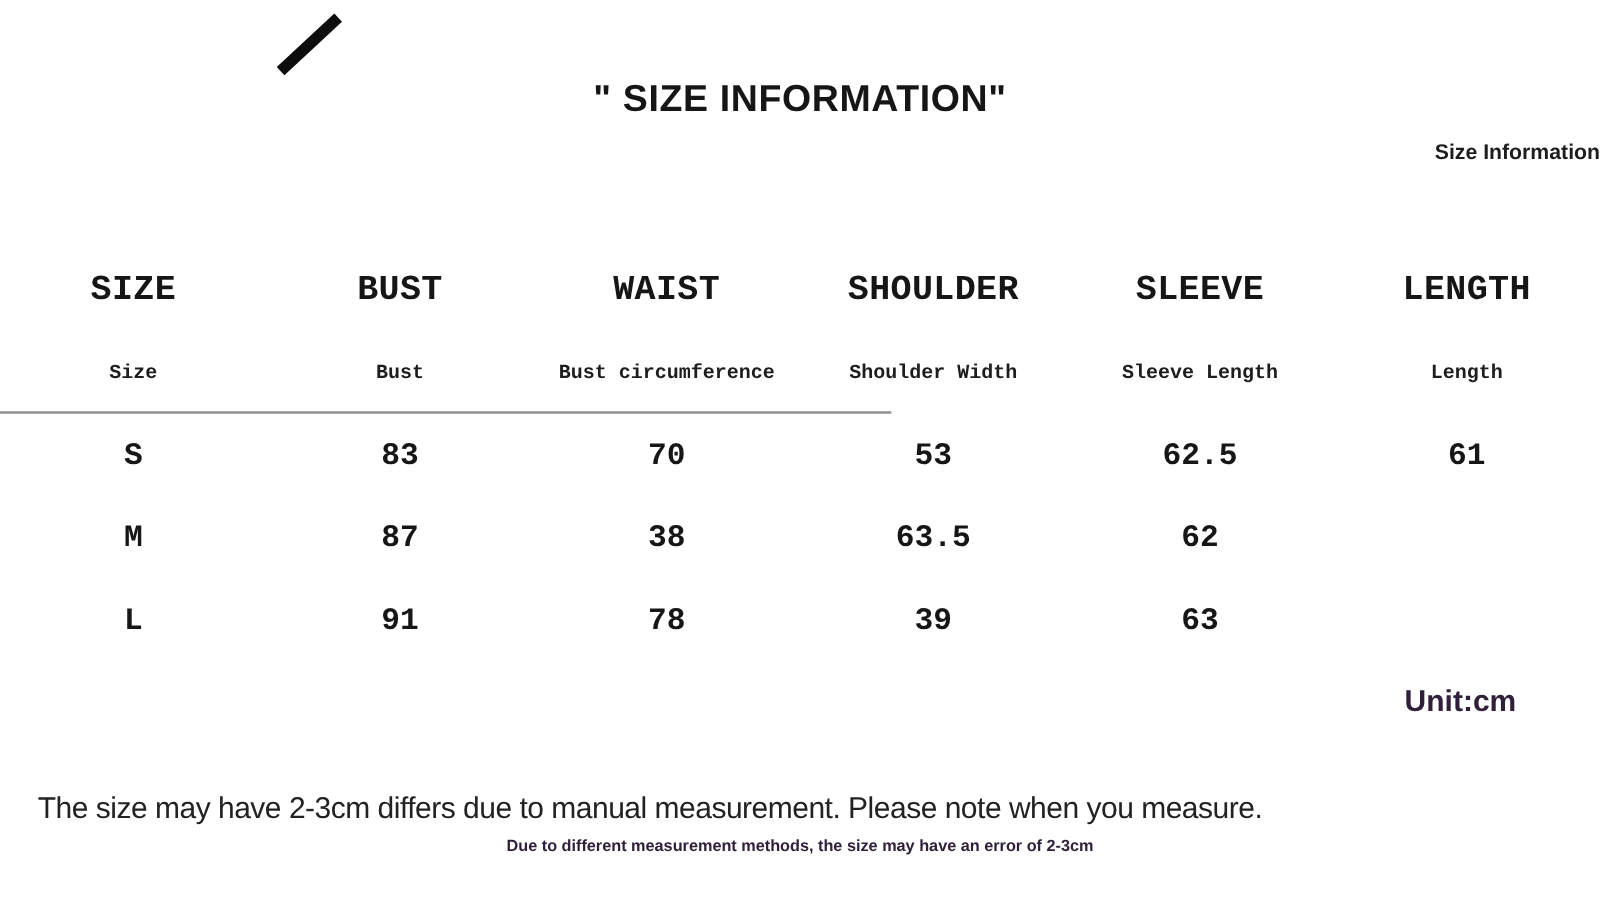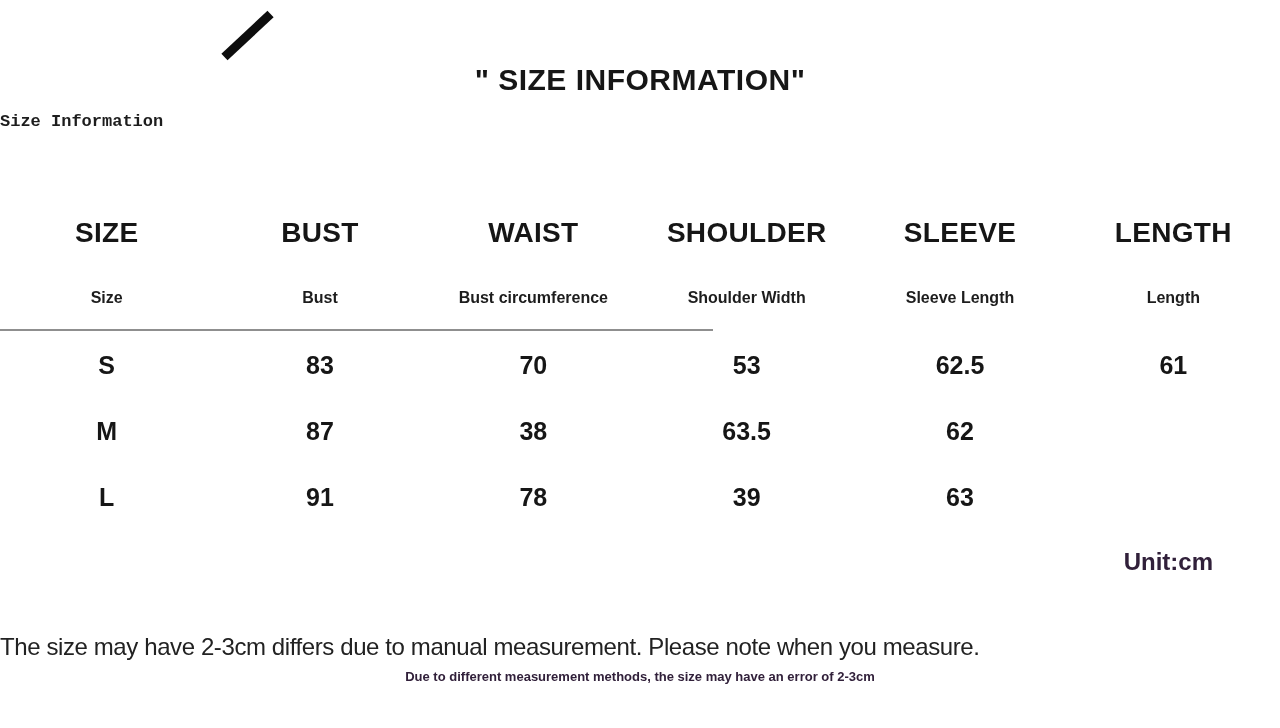--- a/index.html
+++ b/index.html
@@ -21,29 +21,29 @@
   }
 
   .title {
     position: absolute; top: 62px; left: 0; width: 1280px;
     text-align: center;
     font-size: 30px; line-height: 36px; font-weight: 600;
     letter-spacing: 0.5px; color: #161616;
   }
   .subtitle {
     position: absolute; top: 110px; left: 0; width: 1280px;
-    text-align: left;
-    font-size: 17px; line-height: 24px; font-weight: 700; color: #1d1d1d; font-family: Liberation Mono, monospace;
+    text-align: right;
+    font-size: 17px; line-height: 24px; font-weight: 700; color: #1d1d1d;
   }
 
   .grid-row {
     position: absolute; left: 0; width: 1280px;
     display: grid; grid-template-columns: repeat(6, 1fr);
   }
-  .grid-row .cell { text-align: center; }
+  .grid-row .cell { text-align: center; font-family: Liberation Mono, monospace; }
 
   .row-col-headers { top: 216px; }
   .row-col-headers .cell {
     font-size: 28px; line-height: 34px; font-weight: 600;
     letter-spacing: 0.3px; color: #161616;
   }
   .row-col-subheaders { top: 288px; }
   .row-col-subheaders .cell {
     font-size: 16px; line-height: 20px; font-weight: 700; color: #1d1d1d;
   }
@@ -61,21 +61,21 @@
   .row-l { top: 481px; }
 
   .unit-label {
     position: absolute; top: 546px; right: 67px;
     font-size: 24px; line-height: 32px; font-weight: 700;
     color: #31203a;
   }
 
   .footer-primary {
     position: absolute; top: 633px; left: 0; width: 1040px;
-    text-align: left;
+    text-align: center;
     font-size: 24px; line-height: 28px; font-weight: 400;
     letter-spacing: -0.4px; color: #222222;
   }
   .footer-secondary {
     position: absolute; top: 667px; left: 0; width: 1280px;
     text-align: center;
     font-size: 13px; line-height: 20px; font-weight: 700;
     color: #31203a;
   }
 </style>

